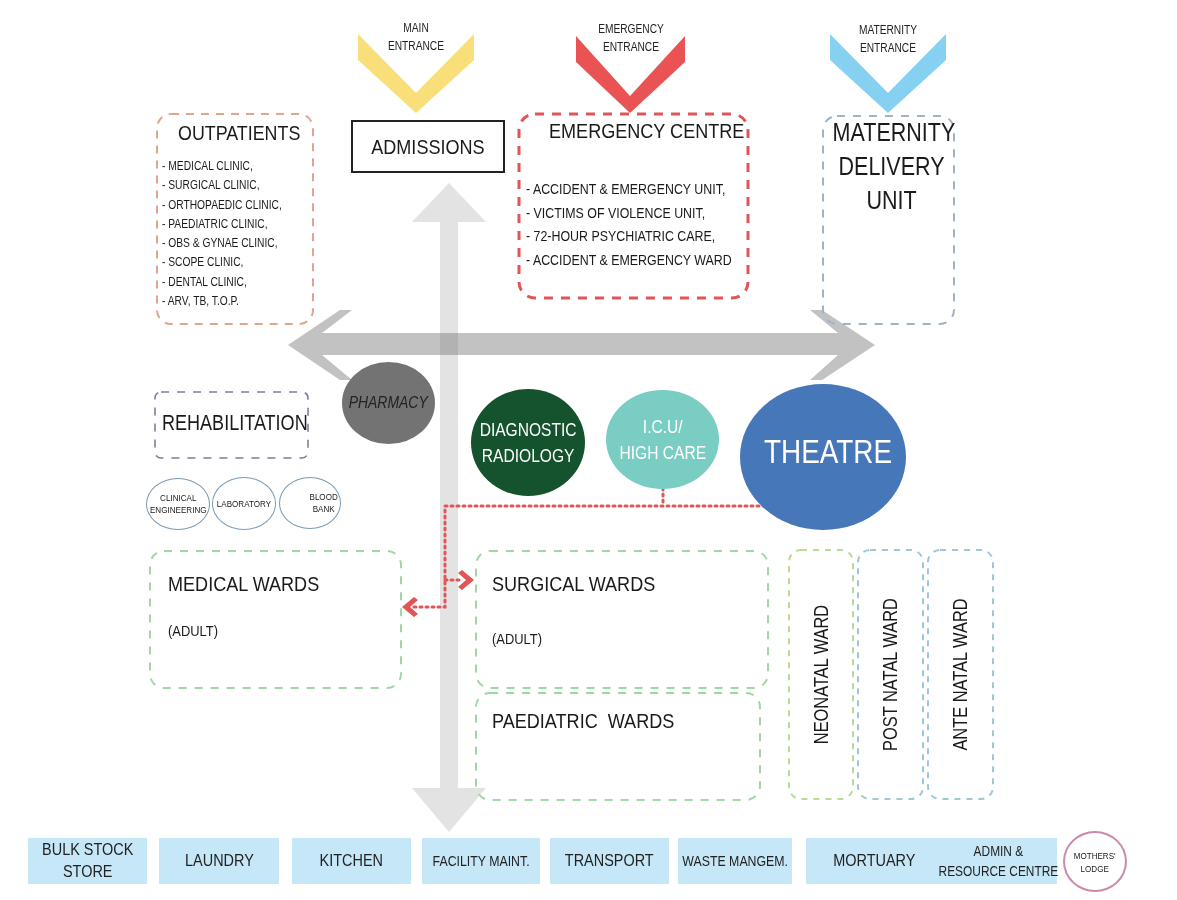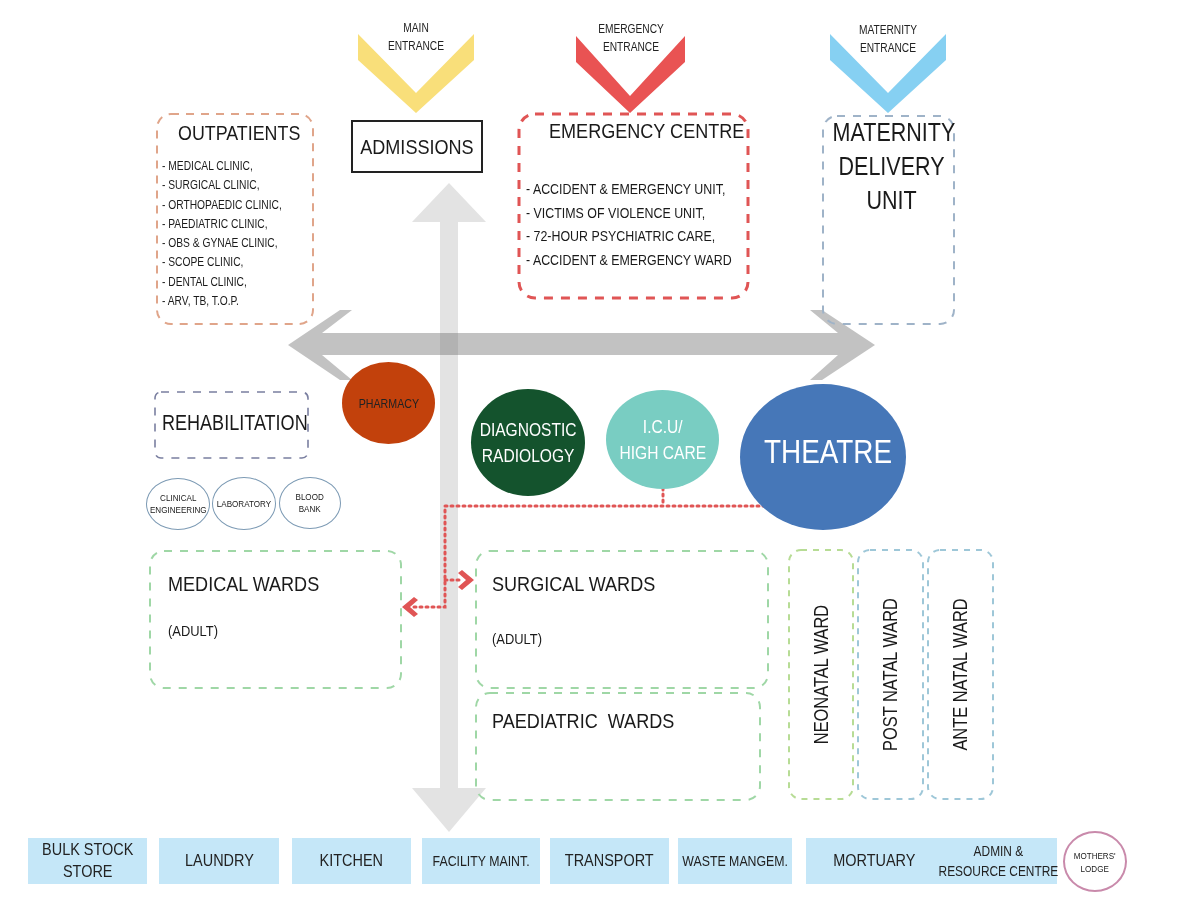--- a/index.html
+++ b/index.html
@@ -74,21 +74,21 @@
   <div>- MEDICAL CLINIC,</div>
   <div>- SURGICAL CLINIC,</div>
   <div>- ORTHOPAEDIC CLINIC,</div>
   <div>- PAEDIATRIC CLINIC,</div>
   <div>- OBS &amp; GYNAE CLINIC,</div>
   <div>- SCOPE CLINIC,</div>
   <div>- DENTAL CLINIC,</div>
   <div>- ARV, TB, T.O.P.</div>
 </div>
 
-<div class="box" style="left:351px;top:120px;width:132px;height:53px;border:2px solid #222;display:flex;align-items:center;justify-content:center;">
+<div class="box" style="left:351px;top:120px;width:154px;height:53px;border:2px solid #222;display:flex;align-items:center;justify-content:center;">
   <span style="font-size:21px;transform:scaleX(0.86);white-space:nowrap;">ADMISSIONS</span>
 </div>
 
 <div class="title" style="left:549px;top:119px;font-size:21px;transform:scaleX(0.86);transform-origin:left top;">EMERGENCY CENTRE</div>
 <div class="list" style="left:526px;top:177px;font-size:15.5px;line-height:23.5px;transform:scaleX(0.8);transform-origin:left top;">
   <div>- ACCIDENT &amp; EMERGENCY UNIT,</div>
   <div>- VICTIMS OF VIOLENCE UNIT,</div>
   <div>- 72-HOUR PSYCHIATRIC CARE,</div>
   <div>- ACCIDENT &amp; EMERGENCY WARD</div>
 </div>
@@ -103,28 +103,28 @@
 
 <div class="circle" style="left:146px;top:478px;width:64px;height:52px;border:1.6px solid #7c9ab4;font-size:9.5px;line-height:12px;">
   <div style="transform:scaleX(0.85);">
       <div>CLINICAL</div>
       <div>ENGINEERING</div>
     </div>
 </div>
 <div class="circle" style="left:212px;top:477px;width:64px;height:53px;border:1.6px solid #7c9ab4;font-size:9.5px;line-height:12px;">
   <div style="transform:scaleX(0.85);">LABORATORY</div>
 </div>
-<div class="circle" style="left:279px;top:477px;width:62px;height:52px;border:1.6px solid #7c9ab4;font-size:9.5px;line-height:12px;">
+<div class="circle" style="left:279px;top:477px;width:62px;height:52px;border:1.6px solid #7c9ab4;font-size:9.5px;line-height:12px;justify-content:flex-end;">
   <div style="transform:scaleX(0.85);">
       <div>BLOOD</div>
       <div>BANK</div>
     </div>
 </div>
 
-<div class="circle" style="left:342px;top:362px;width:93px;height:82px;background:#c2410c;font-size:13px;color:#222;">
+<div class="circle" style="left:342px;top:362px;width:93px;height:82px;background:#737373;font-size:17px;color:#222;font-style:italic;">
   <span style="transform:scaleX(0.82);white-space:nowrap;">PHARMACY</span>
 </div>
 <div class="circle" style="left:471px;top:389px;width:114px;height:107px;background:#14532d;color:#fff;font-size:19px;line-height:26px;">
   <div style="transform:scaleX(0.82);white-space:nowrap;">
       <div>DIAGNOSTIC</div>
       <div>RADIOLOGY</div>
     </div>
 </div>
 <div class="circle" style="left:606px;top:390px;width:113px;height:99px;background:#79cdc2;color:#fff;font-size:19px;line-height:26px;">
   <div style="transform:scaleX(0.82);white-space:nowrap;">

